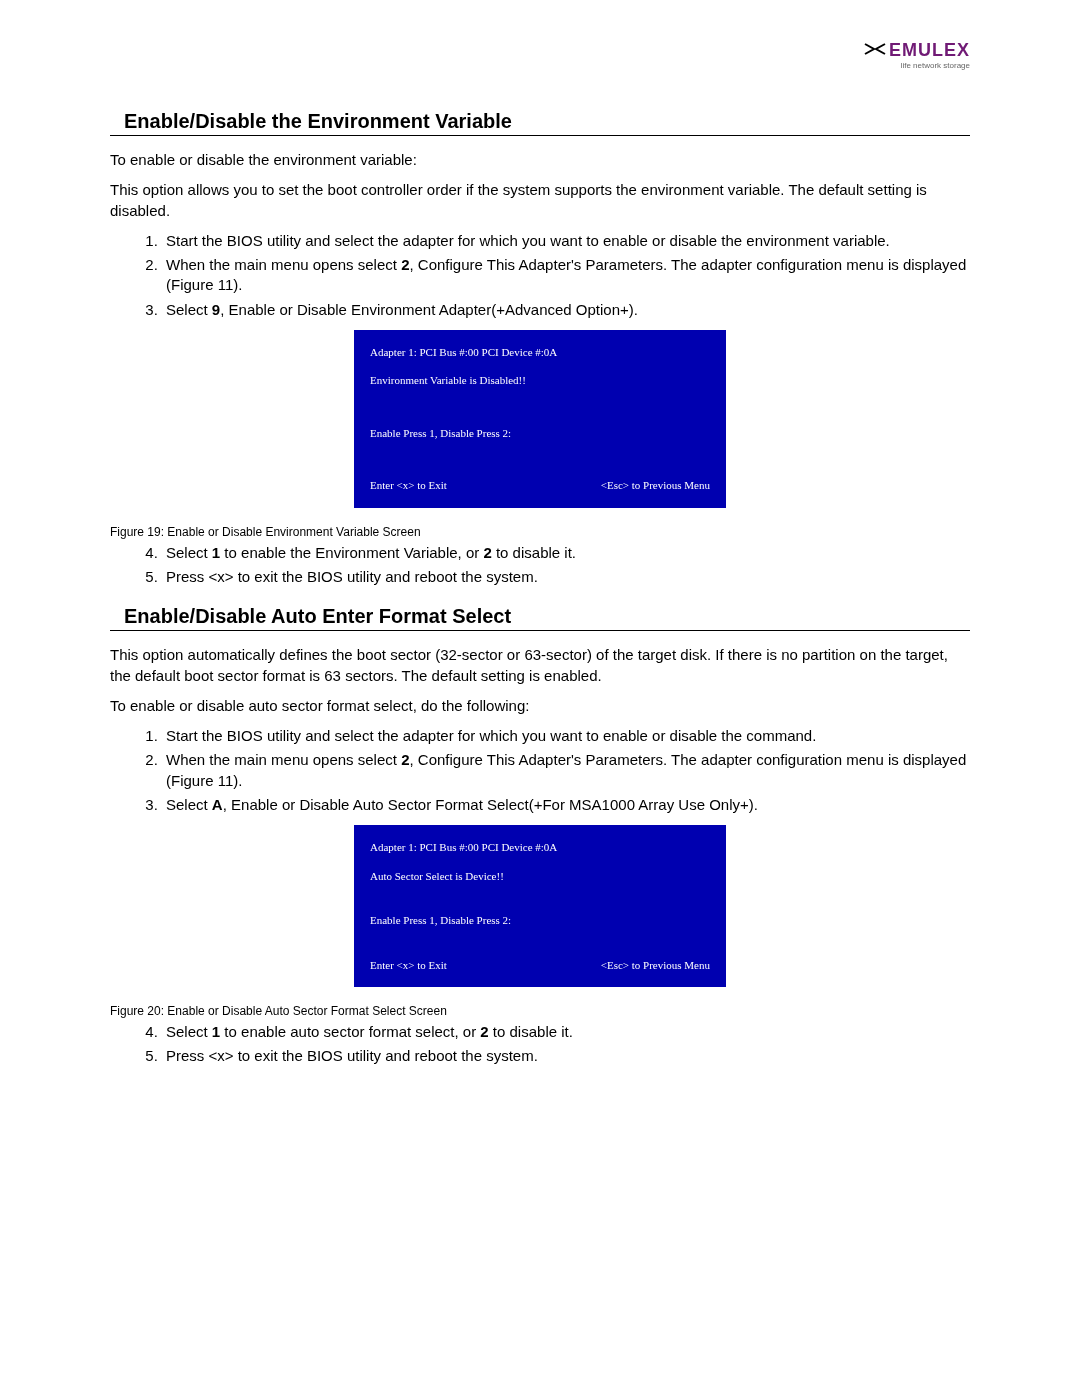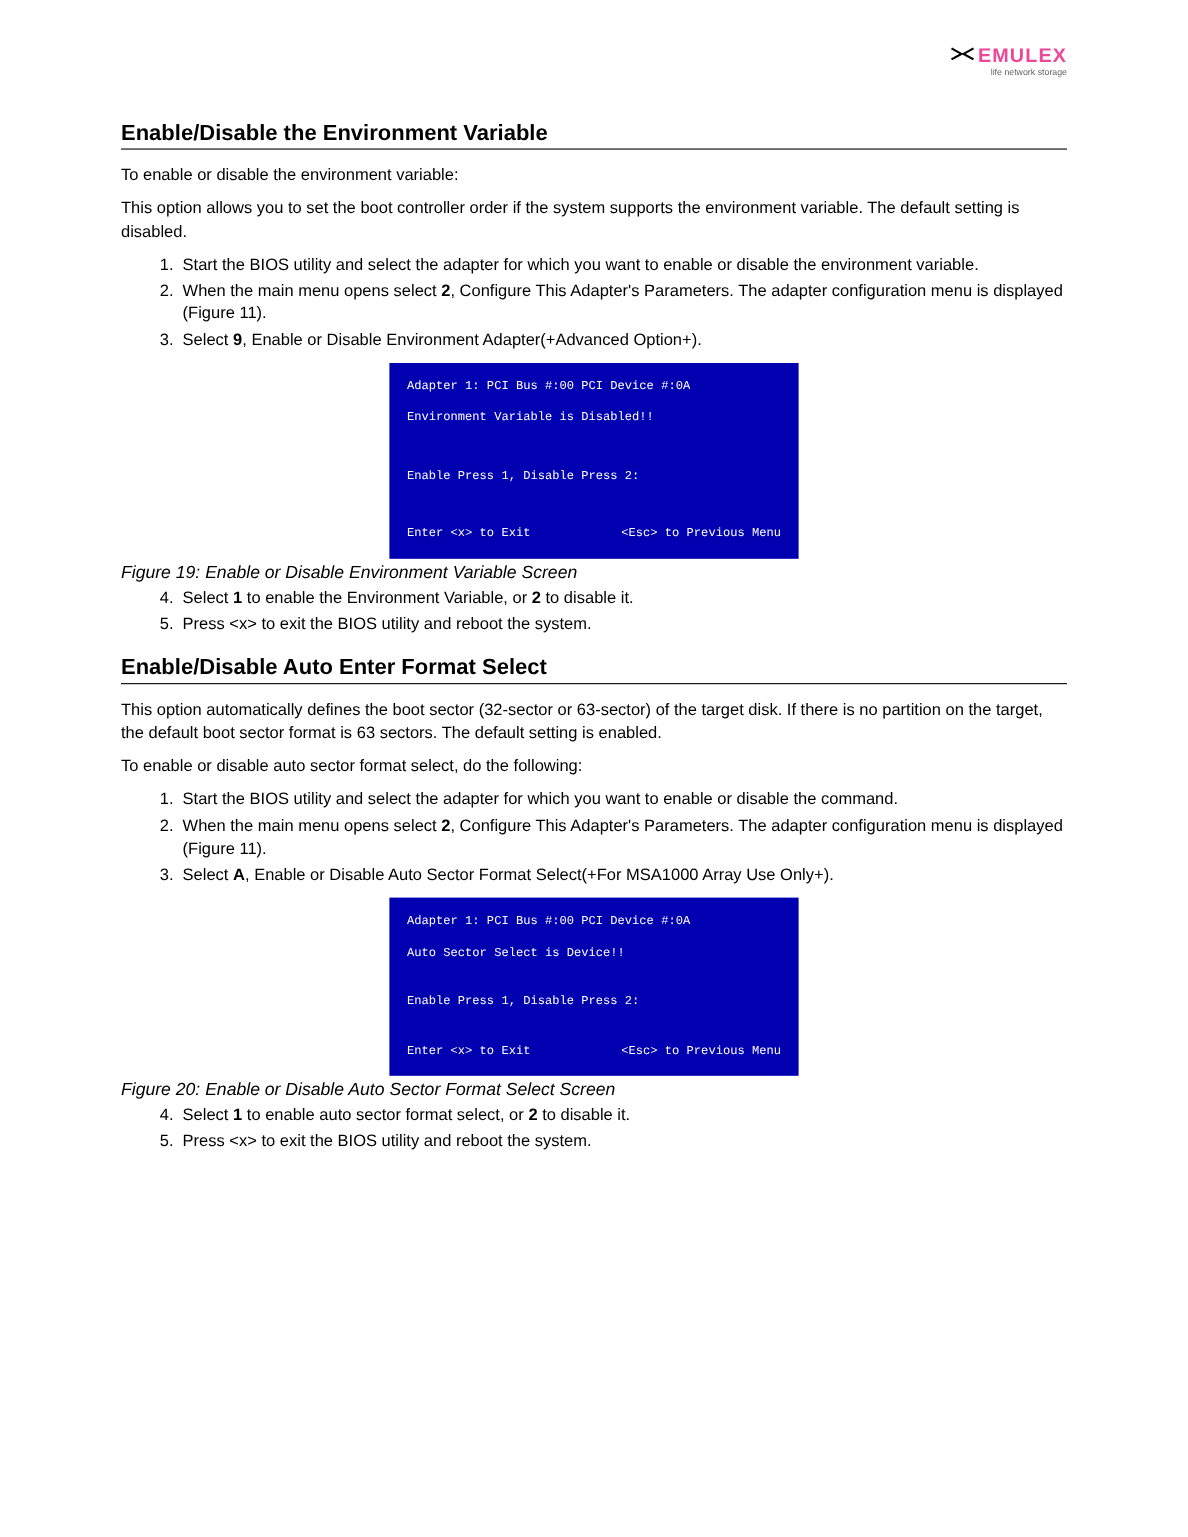--- a/index.html
+++ b/index.html
@@ -20,42 +20,42 @@
   .header-logo {
     position: absolute;
     top: 40px;
     right: 110px;
     text-align: right;
   }
   .logo-main {
     font-weight: 900;
     font-size: 18px;
     letter-spacing: 1px;
-    color: #ec4899;
+    color: #701a75;
     display: inline-block;
     vertical-align: middle;
   }
   .logo-icon {
     display: inline-block;
     vertical-align: middle;
     margin-right: 3px;
   }
   .logo-sub {
     font-size: 8px;
     color: #666;
     display: block;
     text-align: right;
   }
   .content {
     margin-top: 70px;
   }
   h2 {
     font-size: 20px;
     font-weight: bold;
-    margin: 18px 0 2px 0;
+    margin: 18px 0 2px 14px;
   }
   .rule {
     border: none;
     border-top: 1px solid #000;
     margin: 2px 0 14px 0;
   }
   p {
     margin: 8px 0 10px 0;
     line-height: 1.35;
   }
@@ -65,38 +65,37 @@
   }
   ol li {
     margin: 4px 0;
     line-height: 1.35;
     padding-left: 4px;
   }
   .bios-box {
     width: 372px;
     background: #0000b0;
     color: #fff;
-    font-family: Liberation Mono, monospace;
+    font-family: Liberation Serif, serif;
     font-size: 11px;
     padding: 14px 16px 14px 16px;
-    margin: 8px auto 4px auto;
+    margin: 8px auto 17px auto;
     box-sizing: border-box;
     line-height: 1.5;
   }
   .bios-row { white-space: pre; }
   .bios-gap-sm { height: 12px; }
   .bios-gap-md { height: 28px; }
   .bios-gap-lg { height: 36px; }
   .bios-footer {
     display: flex;
     justify-content: space-between;
   }
   .fig-caption {
-    font-style: italic;
-    font-size: 16px;
+    font-size: 12px;
     margin: 2px 0 4px 0;
   }
   .footer {
     position: absolute;
     bottom: 40px;
     left: 110px;
     right: 110px;
   }
   .thick-rule {
     border: none;

